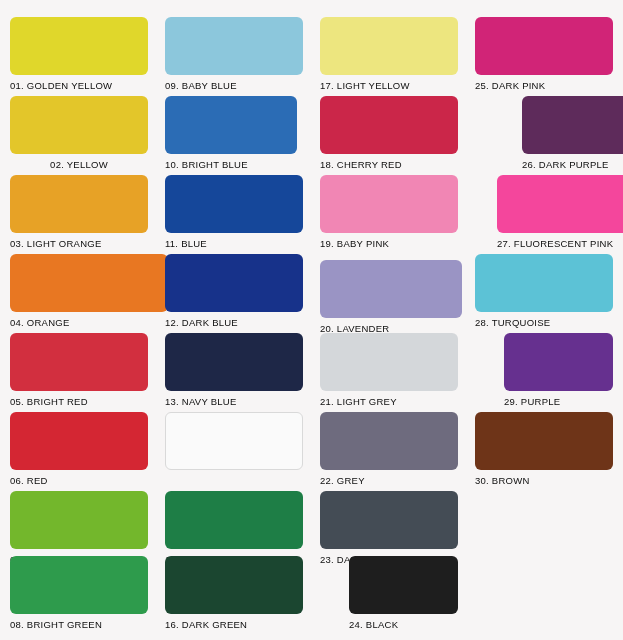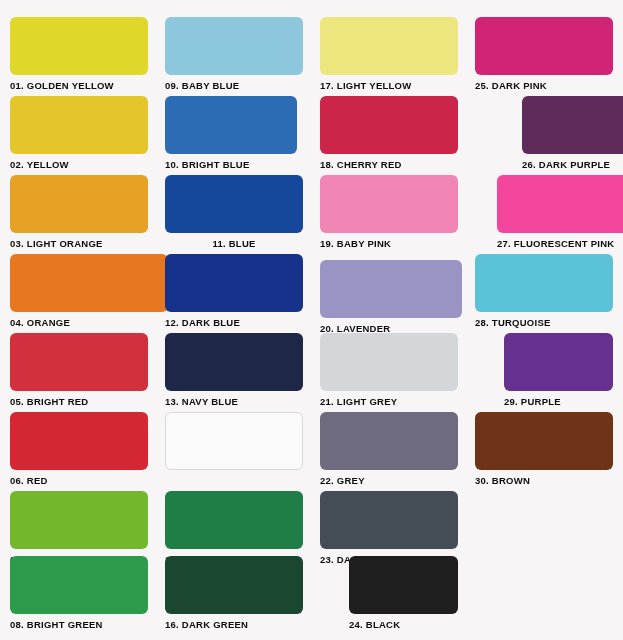--- a/index.html
+++ b/index.html
@@ -29,37 +29,37 @@
     border-radius: 6px;
     box-sizing: border-box;
   }
   .swatch-chip.bordered {
     border: 1px solid #d9d9d9;
   }
   .swatch-label {
     margin-top: 5px;
     font-family: "Liberation Sans", sans-serif;
     font-size: 9.5px;
-    font-weight: bold;
+    font-weight: normal;
     letter-spacing: 0.25px;
     color: #0d0d0d;
     white-space: nowrap;
     line-height: 12px;
     text-transform: uppercase;
   }
 </style>
 </head>
 <body>
 
 <div id="chart" style="background: rgb(247, 245, 245);">
     <div class="swatch-cell" style="left: 10px; top: 17px; width: 138px;">
       <div class="swatch-chip" title="GOLDEN YELLOW" style="height: 58px; background: rgb(224, 215, 43);"></div>
       <div class="swatch-label">01. GOLDEN YELLOW</div>
     </div>
-    <div class="swatch-cell" style="left: 10px; top: 96px; width: 138px;">
+    <div class="swatch-cell" style="left: 10px; top: 96px; width: 138px; text-align: center;">
       <div class="swatch-chip" title="YELLOW" style="height: 58px; background: rgb(227, 198, 42);"></div>
       <div class="swatch-label">02. YELLOW</div>
     </div>
     <div class="swatch-cell" style="left: 10px; top: 175px; width: 138px;">
       <div class="swatch-chip" title="LIGHT ORANGE" style="height: 58px; background: rgb(231, 162, 38);"></div>
       <div class="swatch-label">03. LIGHT ORANGE</div>
     </div>
     <div class="swatch-cell" style="left: 10px; top: 254px; width: 158px;">
       <div class="swatch-chip" title="ORANGE" style="height: 58px; background: rgb(232, 119, 34);"></div>
       <div class="swatch-label">04. ORANGE</div>
@@ -81,21 +81,21 @@
       <div class="swatch-label">08. BRIGHT GREEN</div>
     </div>
     <div class="swatch-cell" style="left: 165px; top: 17px; width: 138px;">
       <div class="swatch-chip" title="BABY BLUE" style="height: 58px; background: rgb(140, 199, 220);"></div>
       <div class="swatch-label">09. BABY BLUE</div>
     </div>
     <div class="swatch-cell" style="left: 165px; top: 96px; width: 132px;">
       <div class="swatch-chip" title="BRIGHT BLUE" style="height: 58px; background: rgb(43, 108, 181);"></div>
       <div class="swatch-label">10. BRIGHT BLUE</div>
     </div>
-    <div class="swatch-cell" style="left: 165px; top: 175px; width: 138px; text-align: center;">
+    <div class="swatch-cell" style="left: 165px; top: 175px; width: 138px;">
       <div class="swatch-chip" title="BLUE" style="height: 58px; background: rgb(21, 71, 154);"></div>
       <div class="swatch-label">11. BLUE</div>
     </div>
     <div class="swatch-cell" style="left: 165px; top: 254px; width: 138px;">
       <div class="swatch-chip" title="DARK BLUE" style="height: 58px; background: rgb(23, 50, 138);"></div>
       <div class="swatch-label">12. DARK BLUE</div>
     </div>
     <div class="swatch-cell" style="left: 165px; top: 333px; width: 138px;">
       <div class="swatch-chip" title="NAVY BLUE" style="height: 58px; background: rgb(30, 39, 71);"></div>
       <div class="swatch-label">13. NAVY BLUE</div>

